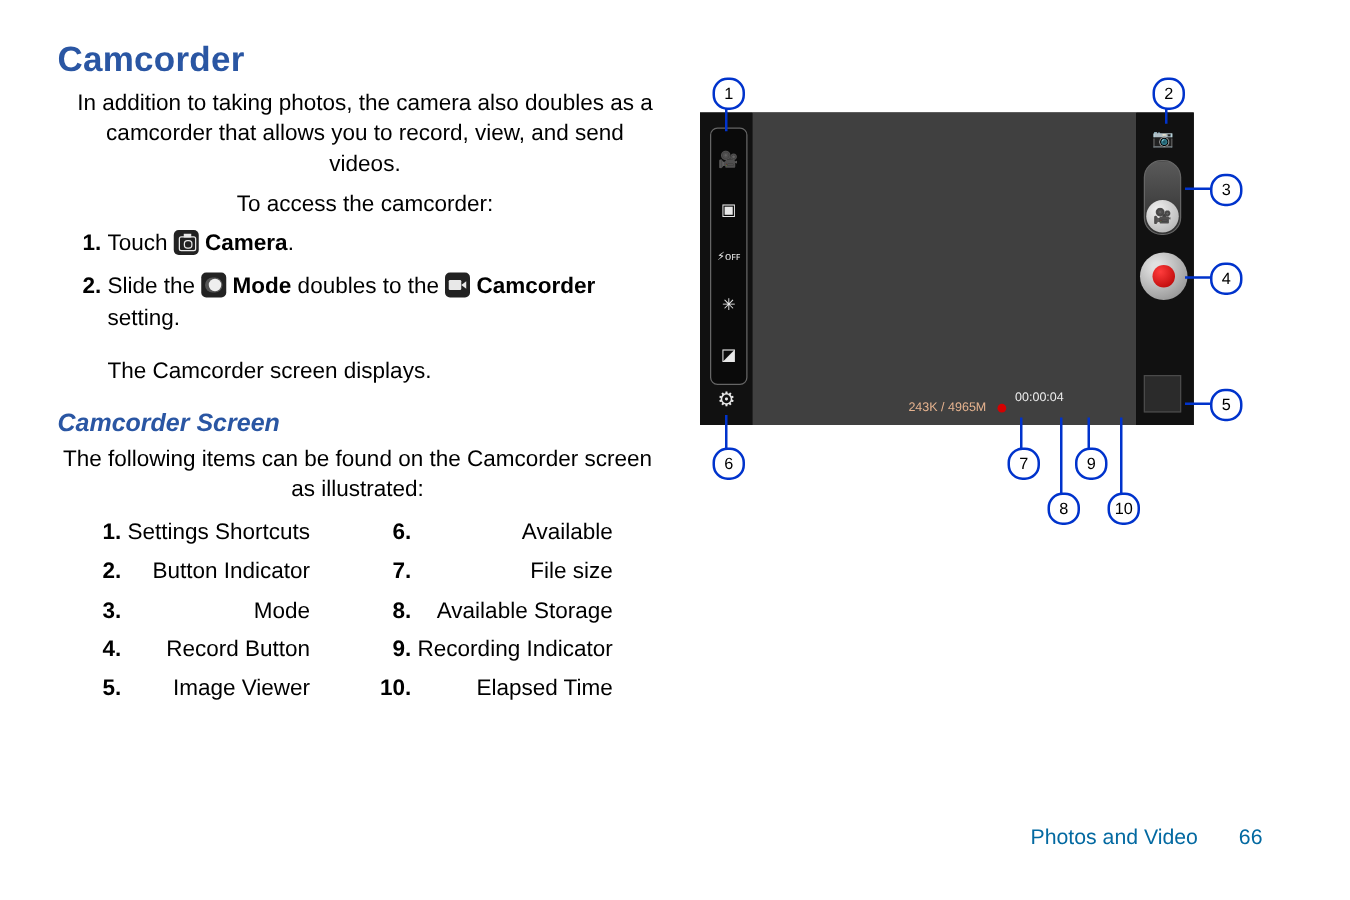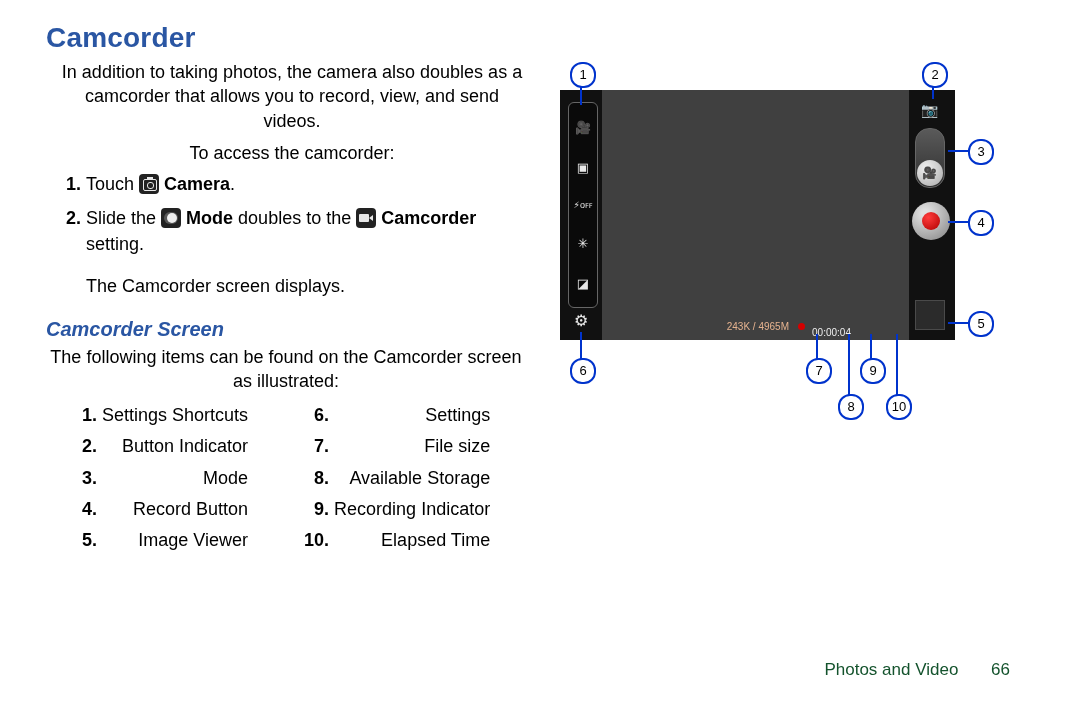--- a/index.html
+++ b/index.html
@@ -13,21 +13,21 @@
     font-size: 18px;
   }
   .page {
     position: relative;
     width: 1080px;
     height: 720px;
   }
   .left-col {
     position: absolute;
     left: 46px;
-    top: 22px;
+    top: 32px;
     width: 480px;
   }
   h1.title {
     font-weight: bold;
     color: #2a56a3;
     font-size: 28px;
     margin: 0 0 6px 0;
     letter-spacing: 0.2px;
   }
   h2.subtitle {
@@ -169,21 +169,21 @@
     color: #e6b38f; font-size: 10px;
   }
   .recdot {
     position: absolute;
     right: 104px; bottom: 10px;
     width: 7px; height: 7px; border-radius: 4px;
     background: #d40000;
   }
   .elapsed {
     position: absolute;
-    right: 58px; bottom: 2px;
+    right: 58px; bottom: 16px;
     color: #eee; font-size: 10px;
   }
 
   
   .callout {
     position: absolute;
     width: 22px; height: 22px;
     border: 2px solid #0033cc;
     border-radius: 12px;
     background: #fff;
@@ -249,21 +249,21 @@
     width: 0; height: 0;
     border-top: 3px solid transparent;
     border-bottom: 3px solid transparent;
     border-right: 4px solid #e8e8e8;
   }
 
   .footer {
     position: absolute;
     right: 70px; bottom: 40px;
     font-size: 17px;
-    color: #14532d;
+    color: #0369a1;
   }
   .footer .pg { margin-left: 28px; }
 </style>
 </head>
 <body>
 
 <div class="page">
   <div class="left-col">
     <h1 class="title">Camcorder</h1>
     <p style="margin-left:12px;">In addition to taking photos, the camera also doubles as a camcorder that allows you to record, view, and send videos.</p>
@@ -291,21 +291,21 @@
 
     <div class="legend">
       <ol start="1">
         <li>Settings Shortcuts</li>
         <li>Button Indicator</li>
         <li>Mode</li>
         <li>Record Button</li>
         <li>Image Viewer</li>
       </ol>
       <ol start="6">
-        <li>Settings</li>
+        <li>Available</li>
         <li>File size</li>
         <li>Available Storage</li>
         <li>Recording Indicator</li>
         <li>Elapsed Time</li>
       </ol>
     </div>
   </div>
 
   <div class="fig">
     <div class="darkpanel"></div>

